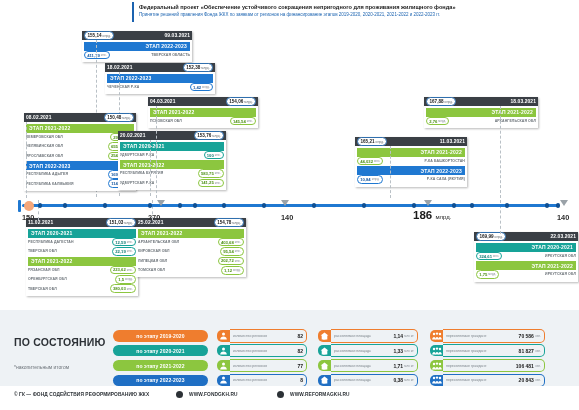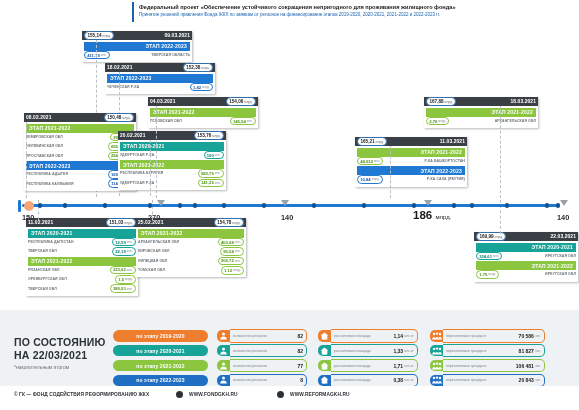--- a/index.html
+++ b/index.html
@@ -451,21 +451,20 @@
     <div class="axis-tick-lbl" style="left:22px;">150</div>
     <div class="axis-tick-lbl" style="left:148px;">270</div>
     <div class="axis-tick-lbl" style="left:281px;">140</div>
     <div class="axis-big" style="left:413px;"><b>186</b> <span>млрд.</span></div>
     <div class="axis-tick-lbl" style="left:557px;">140</div>
   </div>
 
   <div class="footer">
     <div class="foot-title">
       <div>ПО СОСТОЯНИЮ</div>
-      <div>НА 22/03/2021</div>
     </div>
     <div class="foot-sub">*накопительным итогом</div>
 
     <div class="legend-col" id="col-stages" style="left:113px;top:20px;">
         <div class="lg-pill" style="background: rgb(239, 125, 46);">по этапу 2019-2020</div>
         <div class="lg-pill" style="background: rgb(23, 163, 152);">по этапу 2020-2021</div>
         <div class="lg-pill" style="background: rgb(140, 198, 63);">по этапу 2021-2022</div>
         <div class="lg-pill" style="background: rgb(31, 111, 196);">по этапу 2022-2023</div>
         <div class="lg-pill" style="background: rgb(75, 80, 85);">итого по этапам 2019/2022</div>
       </div>

